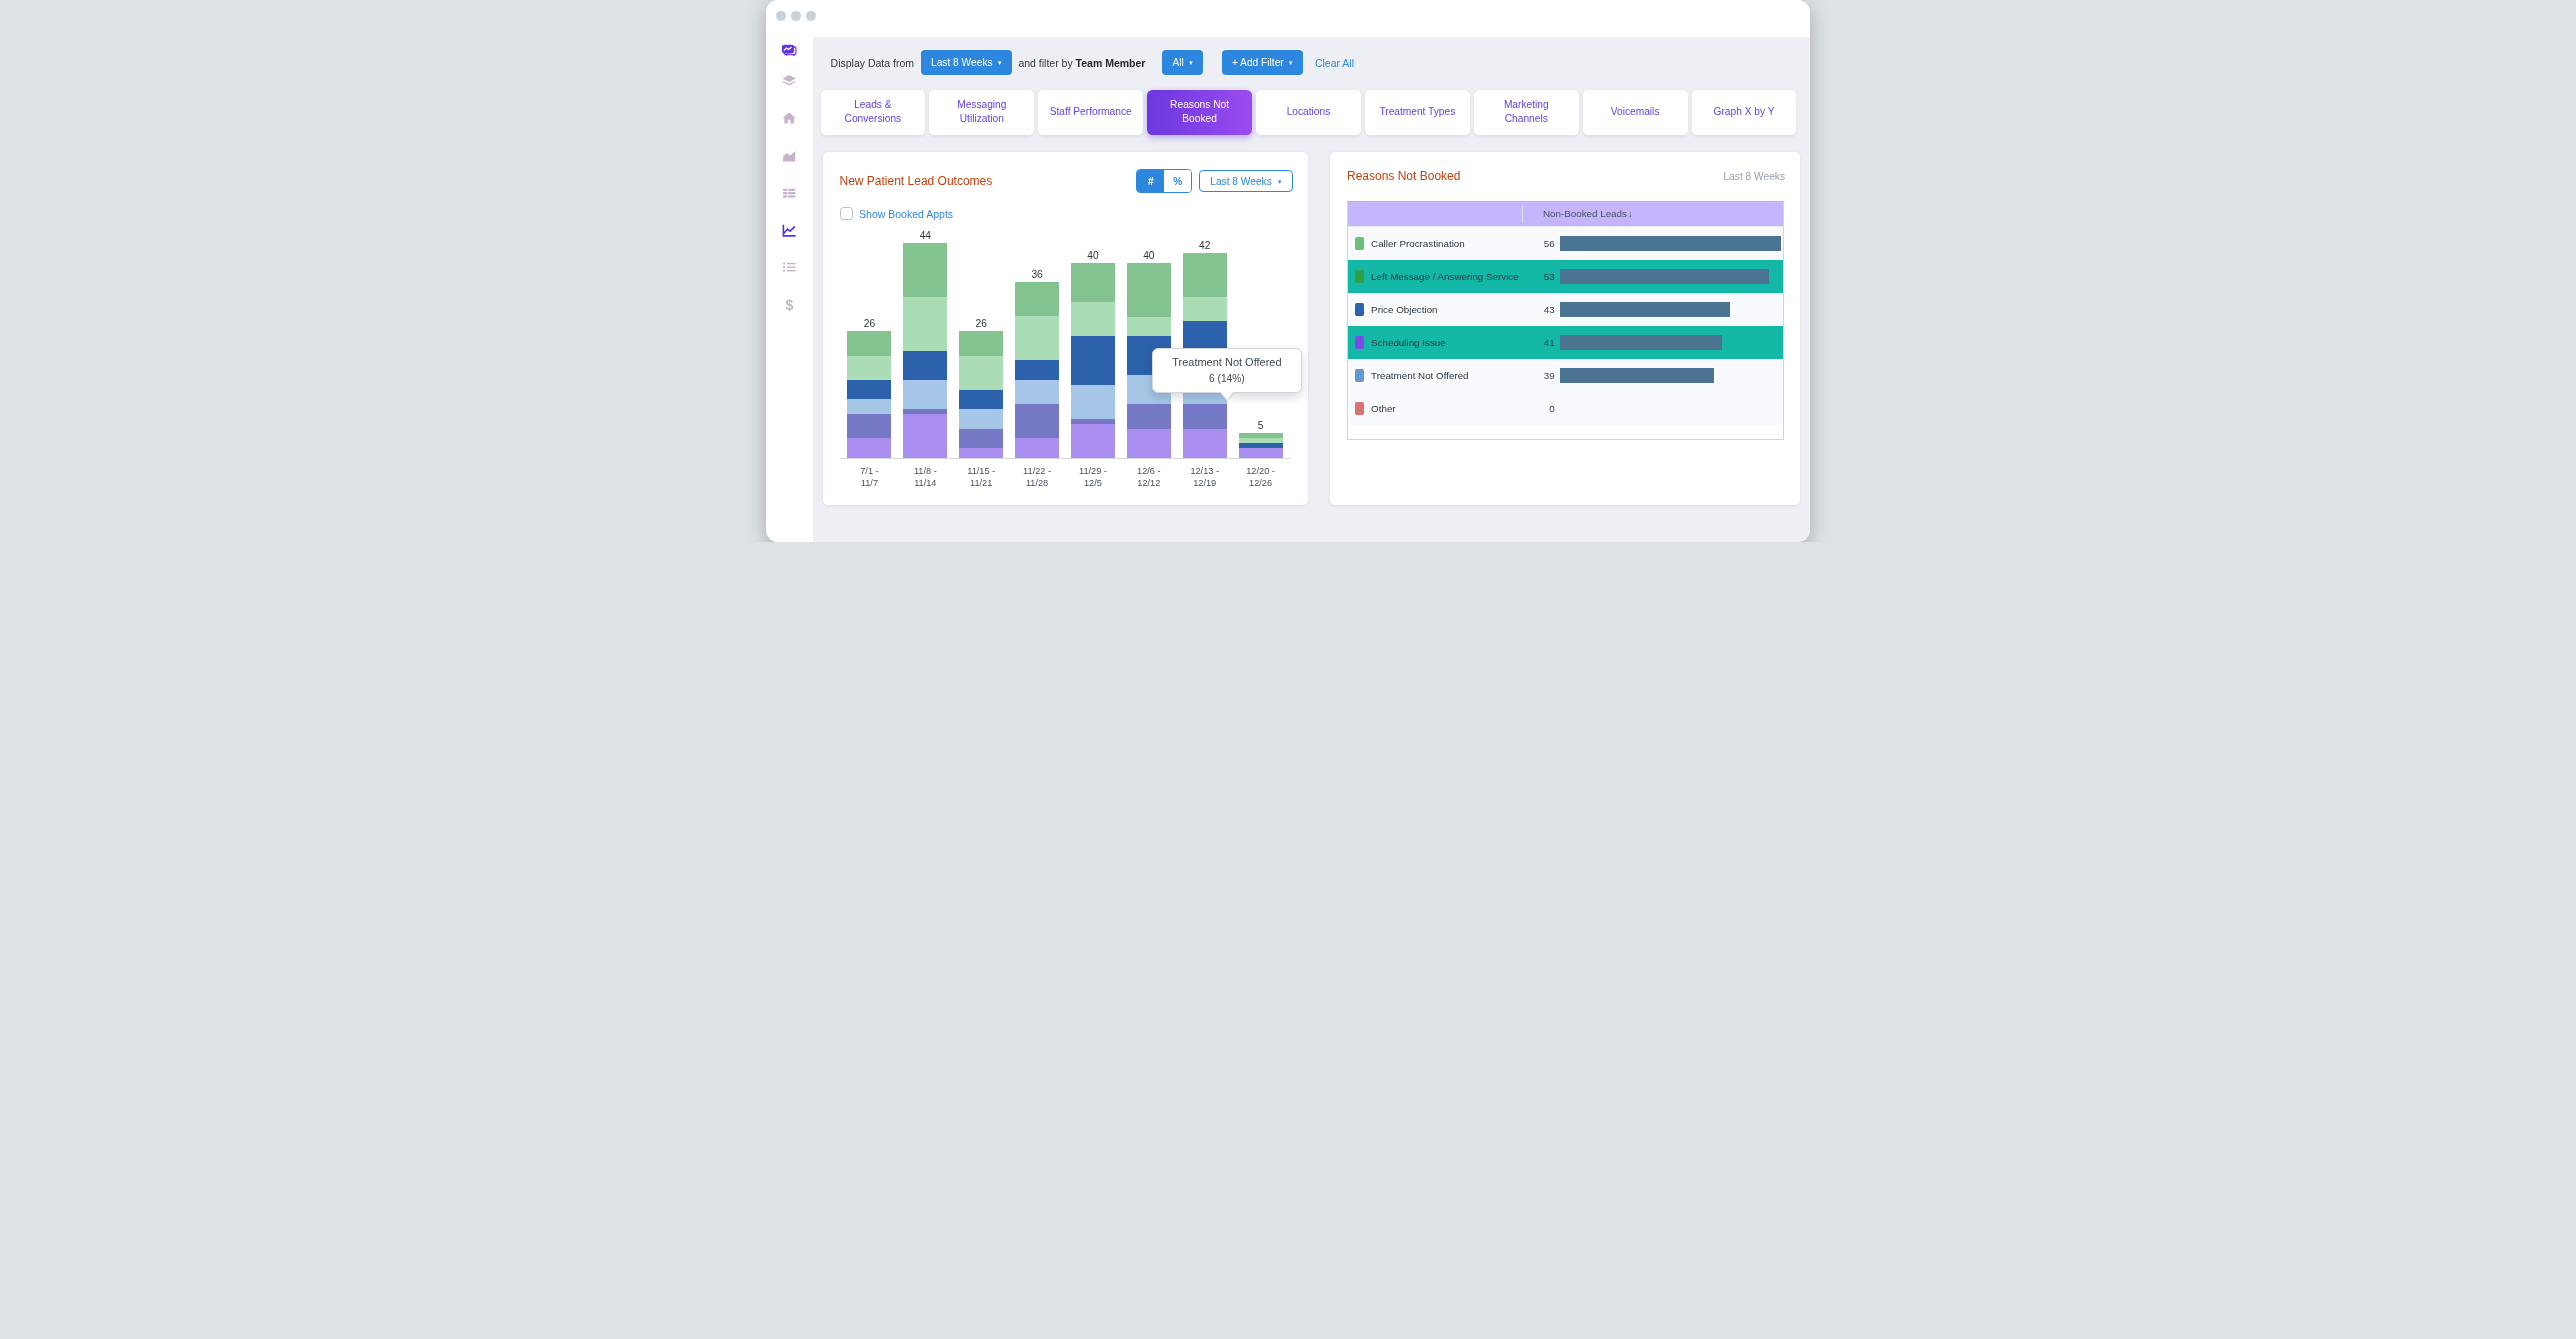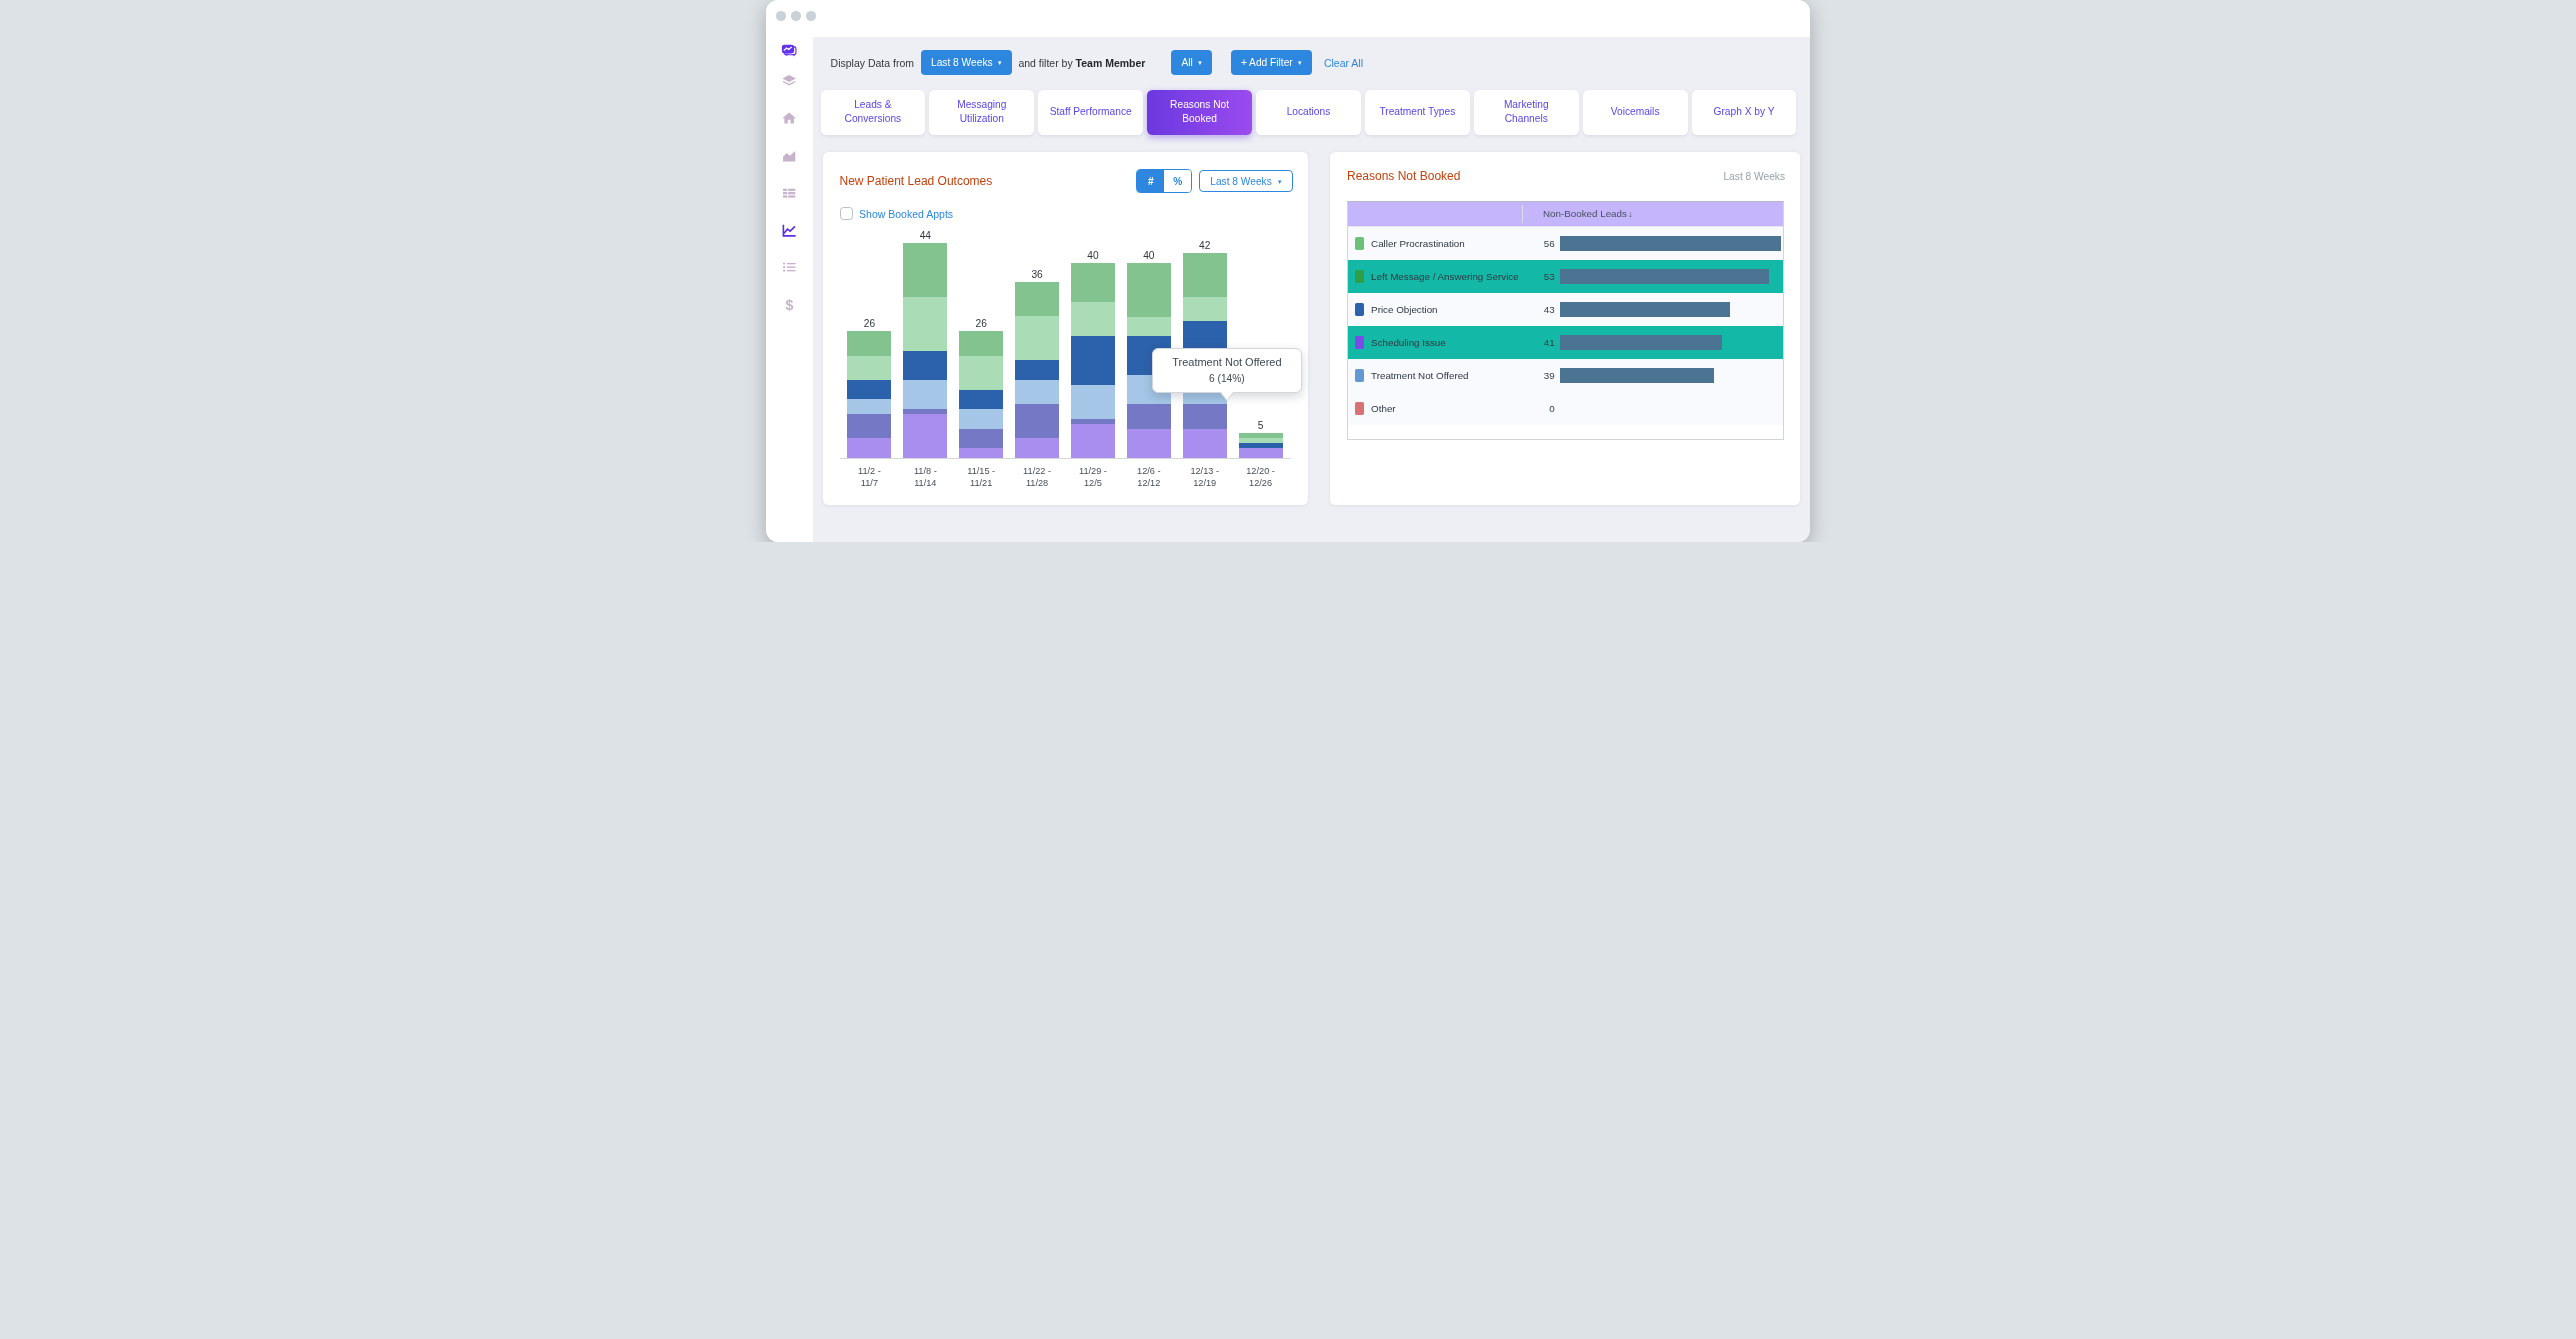--- a/index.html
+++ b/index.html
@@ -153,21 +153,21 @@
 
   <div class="main">
 
     <div class="filterbar">
       <span class="ftext">Display Data from</span>
       <button class="btn-blue">
           <span>Last 8 Weeks</span>
           <span class="caret">▾</span>
         </button>
       <span class="ftext"><span>and filter by</span> <span class="fbold">Team Member</span></span>
-      <button class="btn-blue" style="margin-left:19px;">
+      <button class="btn-blue" style="margin-left:10px;">
           <span>All</span>
           <span class="caret">▾</span>
         </button>
       <button class="btn-blue" style="margin-left:12.2px;">
           <span>+ Add Filter</span>
           <span class="caret">▾</span>
         </button>
       <a class="link-blue">Clear All</a>
     </div>
 
@@ -283,21 +283,21 @@
               <div class="bar">
                 <div style="height: 4.9px; background: rgb(130, 195, 143);"></div>
                 <div style="height: 4.9px; background: rgb(170, 220, 181);"></div>
                 <div style="height: 4.9px; background: rgb(44, 97, 171);"></div>
                 <div style="height: 9.8px; background: rgb(169, 142, 240);"></div>
               </div>
             </div>
           </div>
         <div class="xlabels-row">
             <div class="x-label">
-              <div>11/2 -</div>
+              <div>7/1 -</div>
               <div>11/7</div>
             </div>
             <div class="x-label">
               <div>11/8 -</div>
               <div>11/14</div>
             </div>
             <div class="x-label">
               <div>11/15 -</div>
               <div>11/21</div>
             </div>

